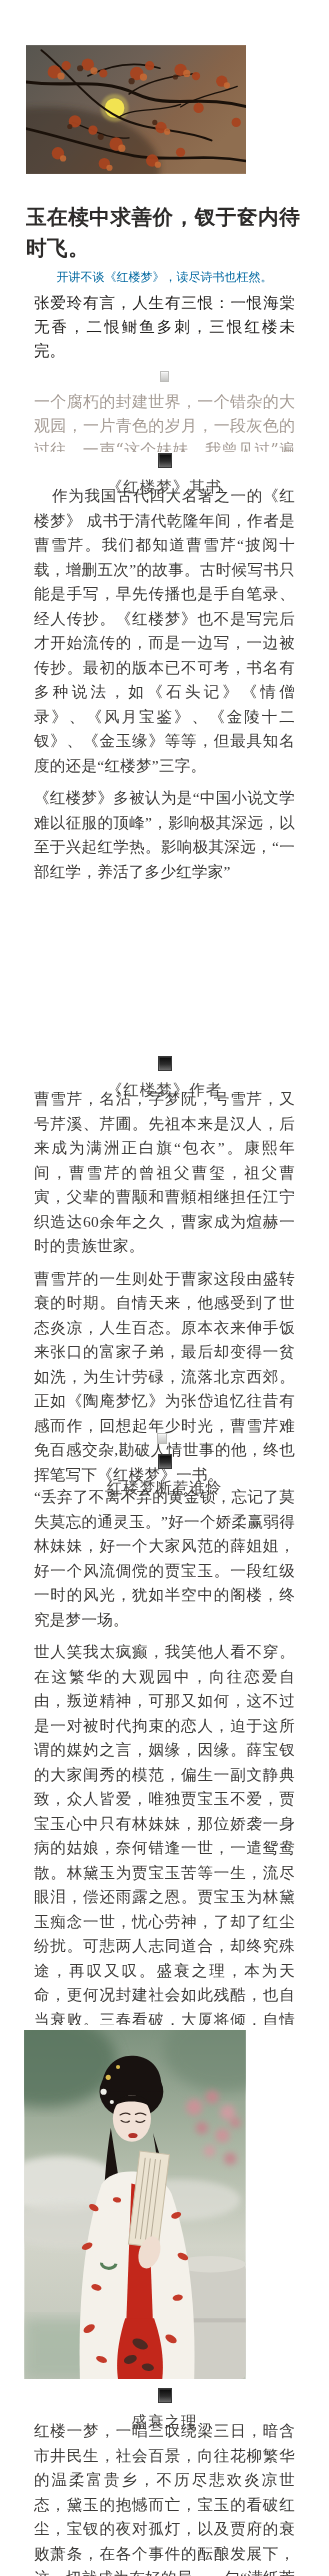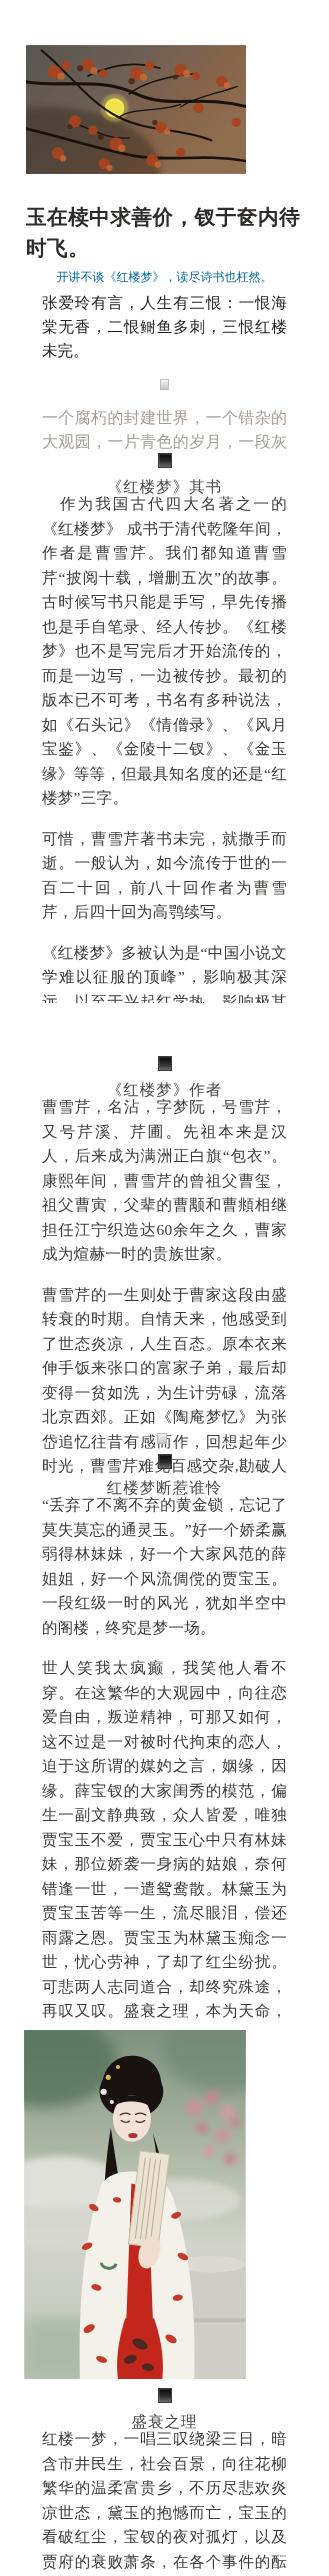--- a/index.html
+++ b/index.html
@@ -11,21 +11,21 @@
   .hero{position:absolute;left:26px;top:45px;width:220px;height:129px;overflow:hidden;}
   .hero svg{display:block;}
   .title-block{position:absolute;left:26px;top:202px;width:277px;height:250px;overflow:hidden;}
   h1.title{
     margin:0;font-size:20.6px;line-height:31px;
     font-weight:600;color:#2e2c2b;letter-spacing:0.5px;
   }
   .subtitle{
     margin-top:5.2px;text-align:center;font-size:12px;line-height:17.5px;color:#0369a1;
   }
-  p{margin:16px;}
+  p{margin:8px;}
   .intro-dark{
     margin-top:4.1px;font-size:15.5px;line-height:24px;color:#242220;text-align:justify;
   }
   .divider{
     width:7.7px;height:8.8px;margin:6.2px auto 4.1px auto;
     background:linear-gradient(180deg,#f2f2f2 0%,#d4d4d2 70%,#c3c3c1 100%);
     border:0.5px solid #bdbdba;box-shadow:inset 0 0.5px 0.5px #ffffff;
   }
   .divider.abs-div{position:absolute;left:157px;margin:0;}
   .intro-light{
@@ -134,21 +134,20 @@
     <div class="divider"></div>
     <p class="intro-light">一个腐朽的封建世界，一个错杂的大观园，一片青色的岁月，一段灰色的过往，一声“这个妹妹，我曾见过”遍引起了一世挥不去的情……</p>
   </div>
 
   <div class="block" style="top:453px;height:550px;">
     <div class="sec-head">
       <span class="bullet"></span>
       <span class="sec-title">《红楼梦》其书</span>
     </div>
     <p class="body ind1">作为我国古代四大名著之一的《红楼梦》 成书于清代乾隆年间，作者是曹雪芹。我们都知道曹雪芹“披阅十载，增删五次”的故事。古时候写书只能是手写，早先传播也是手自笔录、经人传抄。《红楼梦》也不是写完后才开始流传的，而是一边写，一边被传抄。最初的版本已不可考，书名有多种说法，如《石头记》《情僧录》、《风月宝鉴》、《金陵十二钗》、《金玉缘》等等，但最具知名度的还是“红楼梦”三字。</p>
-    <p class="body">可惜，曹雪芹著书未完，就撒手而逝。一般认为，如今流传于世的一百二十回，前八十回作者为曹雪芹，后四十回为高鹗续写。</p>
     <p class="body">《红楼梦》多被认为是“中国小说文学难以征服的顶峰”，影响极其深远，以至于兴起红学热。影响极其深远，“一部红学，养活了多少红学家”</p>
   </div>
 
   <div class="block" style="top:1056px;height:427px;">
     <div class="sec-head">
       <span class="bullet"></span>
       <span class="sec-title">《红楼梦》作者</span>
     </div>
     <p class="body">曹雪芹，名沾，字梦阮，号雪芹，又号芹溪、芹圃。先祖本来是汉人，后来成为满洲正白旗“包衣”。康熙年间，曹雪芹的曾祖父曹玺，祖父曹寅，父辈的曹颙和曹頫相继担任江宁织造达60余年之久，曹家成为煊赫一时的贵族世家。</p>
     <p class="body">曹雪芹的一生则处于曹家这段由盛转衰的时期。自情天来，他感受到了世态炎凉，人生百态。原本衣来伸手饭来张口的富家子弟，最后却变得一贫如洗，为生计劳碌，流落北京西郊。正如《陶庵梦忆》为张岱追忆往昔有感而作，回想起年少时光，曹雪芹难免百感交杂,勘破人情世事的他，终也挥笔写下《红楼梦》一书。</p>

